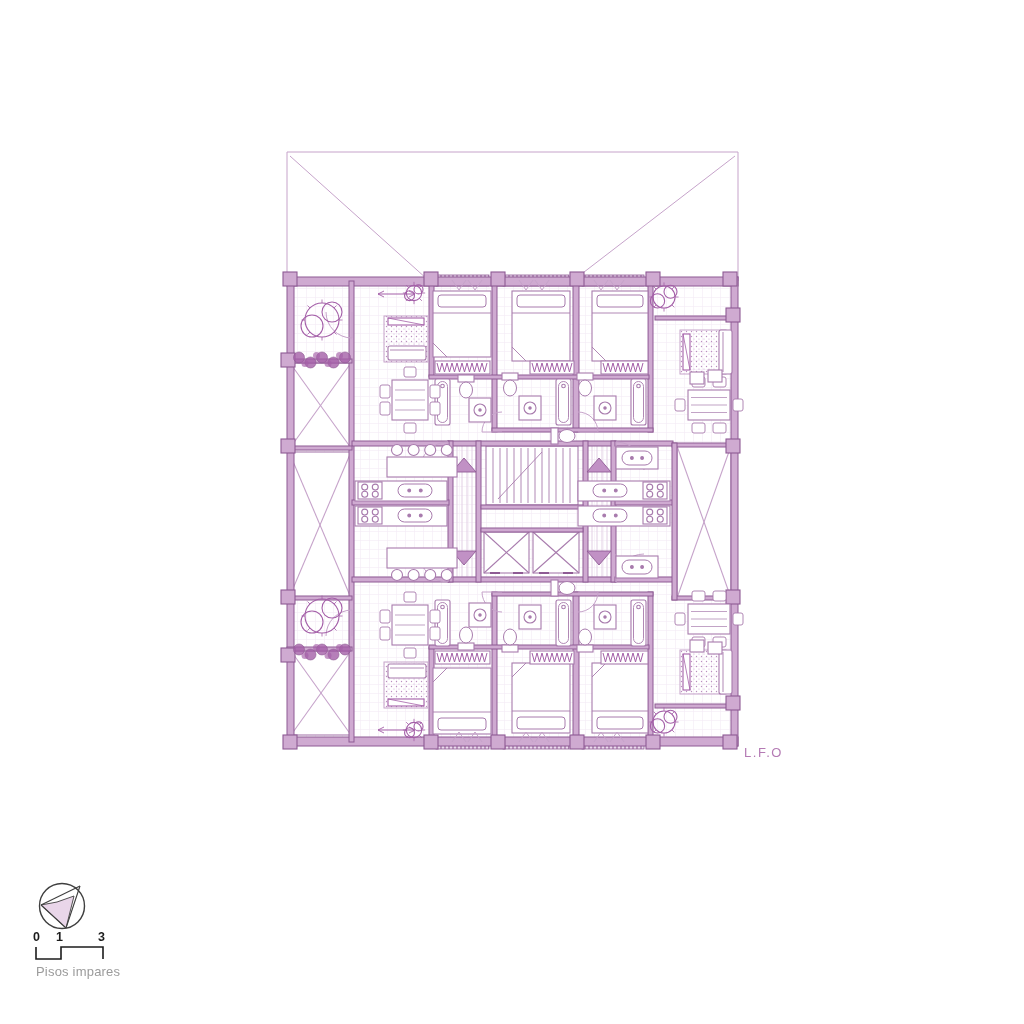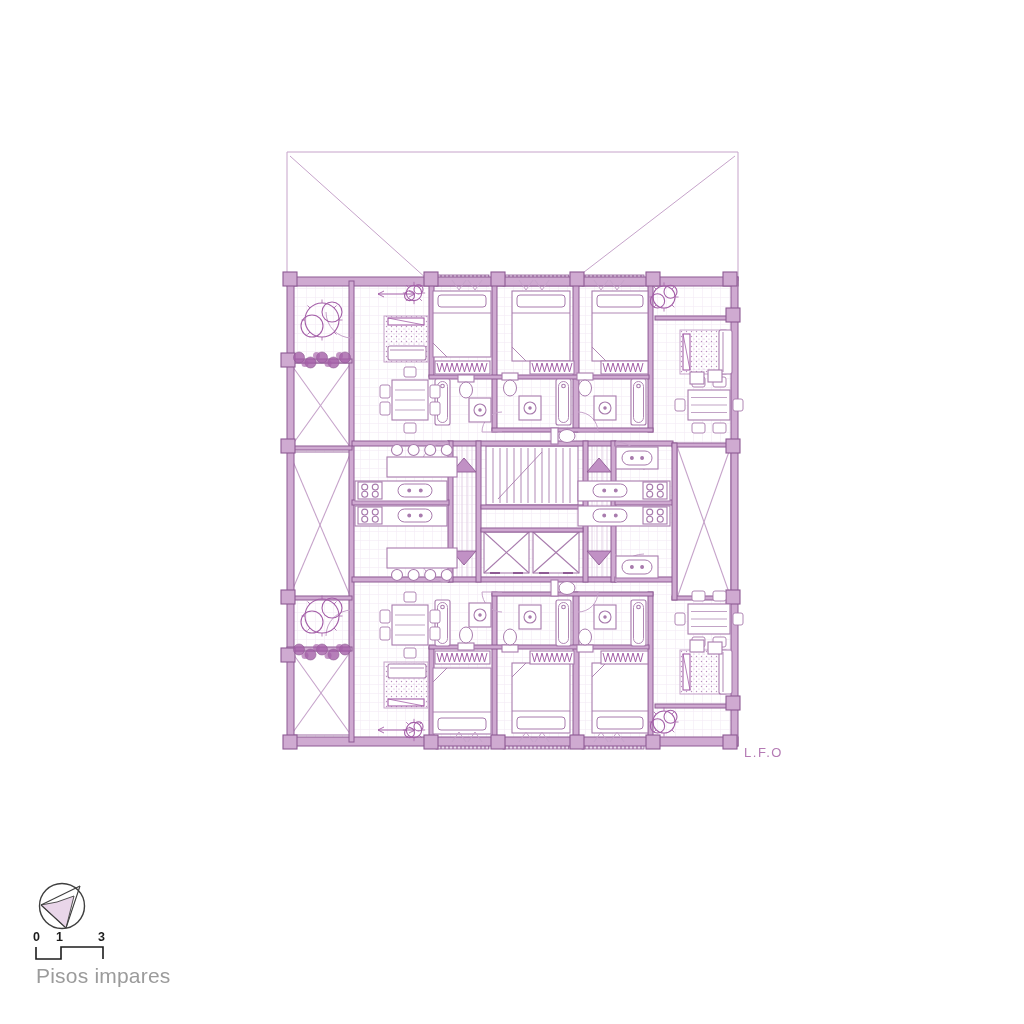--- a/index.html
+++ b/index.html
@@ -6,21 +6,21 @@
   body{width:1024px;height:1024px;position:relative;font-family:"Liberation Sans",sans-serif;overflow:hidden;}
   #plan-wrap{position:absolute;inset:0;}
   #plan-svg{position:absolute;left:0;top:0;}
   .plan-id{position:absolute;left:744px;top:745px;font-size:13px;letter-spacing:1.6px;color:#b47ab4;}
   .legend{position:absolute;left:32px;top:882px;width:160px;}
   .compass{position:absolute;left:2px;top:0;}
   .scalebar{position:absolute;left:4px;top:48px;width:80px;height:34px;}
   .scalebar .num{position:absolute;top:0;font-size:12.5px;font-weight:bold;color:#1c1c1c;}
   .scalebar .n0{left:-3px;} .scalebar .n1{left:20px;} .scalebar .n3{left:62px;}
   .scalebar svg{position:absolute;left:-2px;top:15px;}
-  .floor-label{position:absolute;left:4px;top:82px;font-size:21px;color:#9b9b9b;letter-spacing:.2px;}
+  .floor-label{position:absolute;left:4px;top:82px;font-size:13px;color:#9b9b9b;letter-spacing:.2px;}
 </style>
 </head>
 <body>
 
 <div id="plan-wrap">
   <svg id="plan-svg" width="1024" height="1024" viewBox="0 0 1024 1024">
     <defs>
       <pattern id="tile" width="9" height="9" patternUnits="userSpaceOnUse">
         <path d="M9,0H0V9" fill="none" stroke="#f1e7f3" stroke-width="1"></path>
       </pattern>

